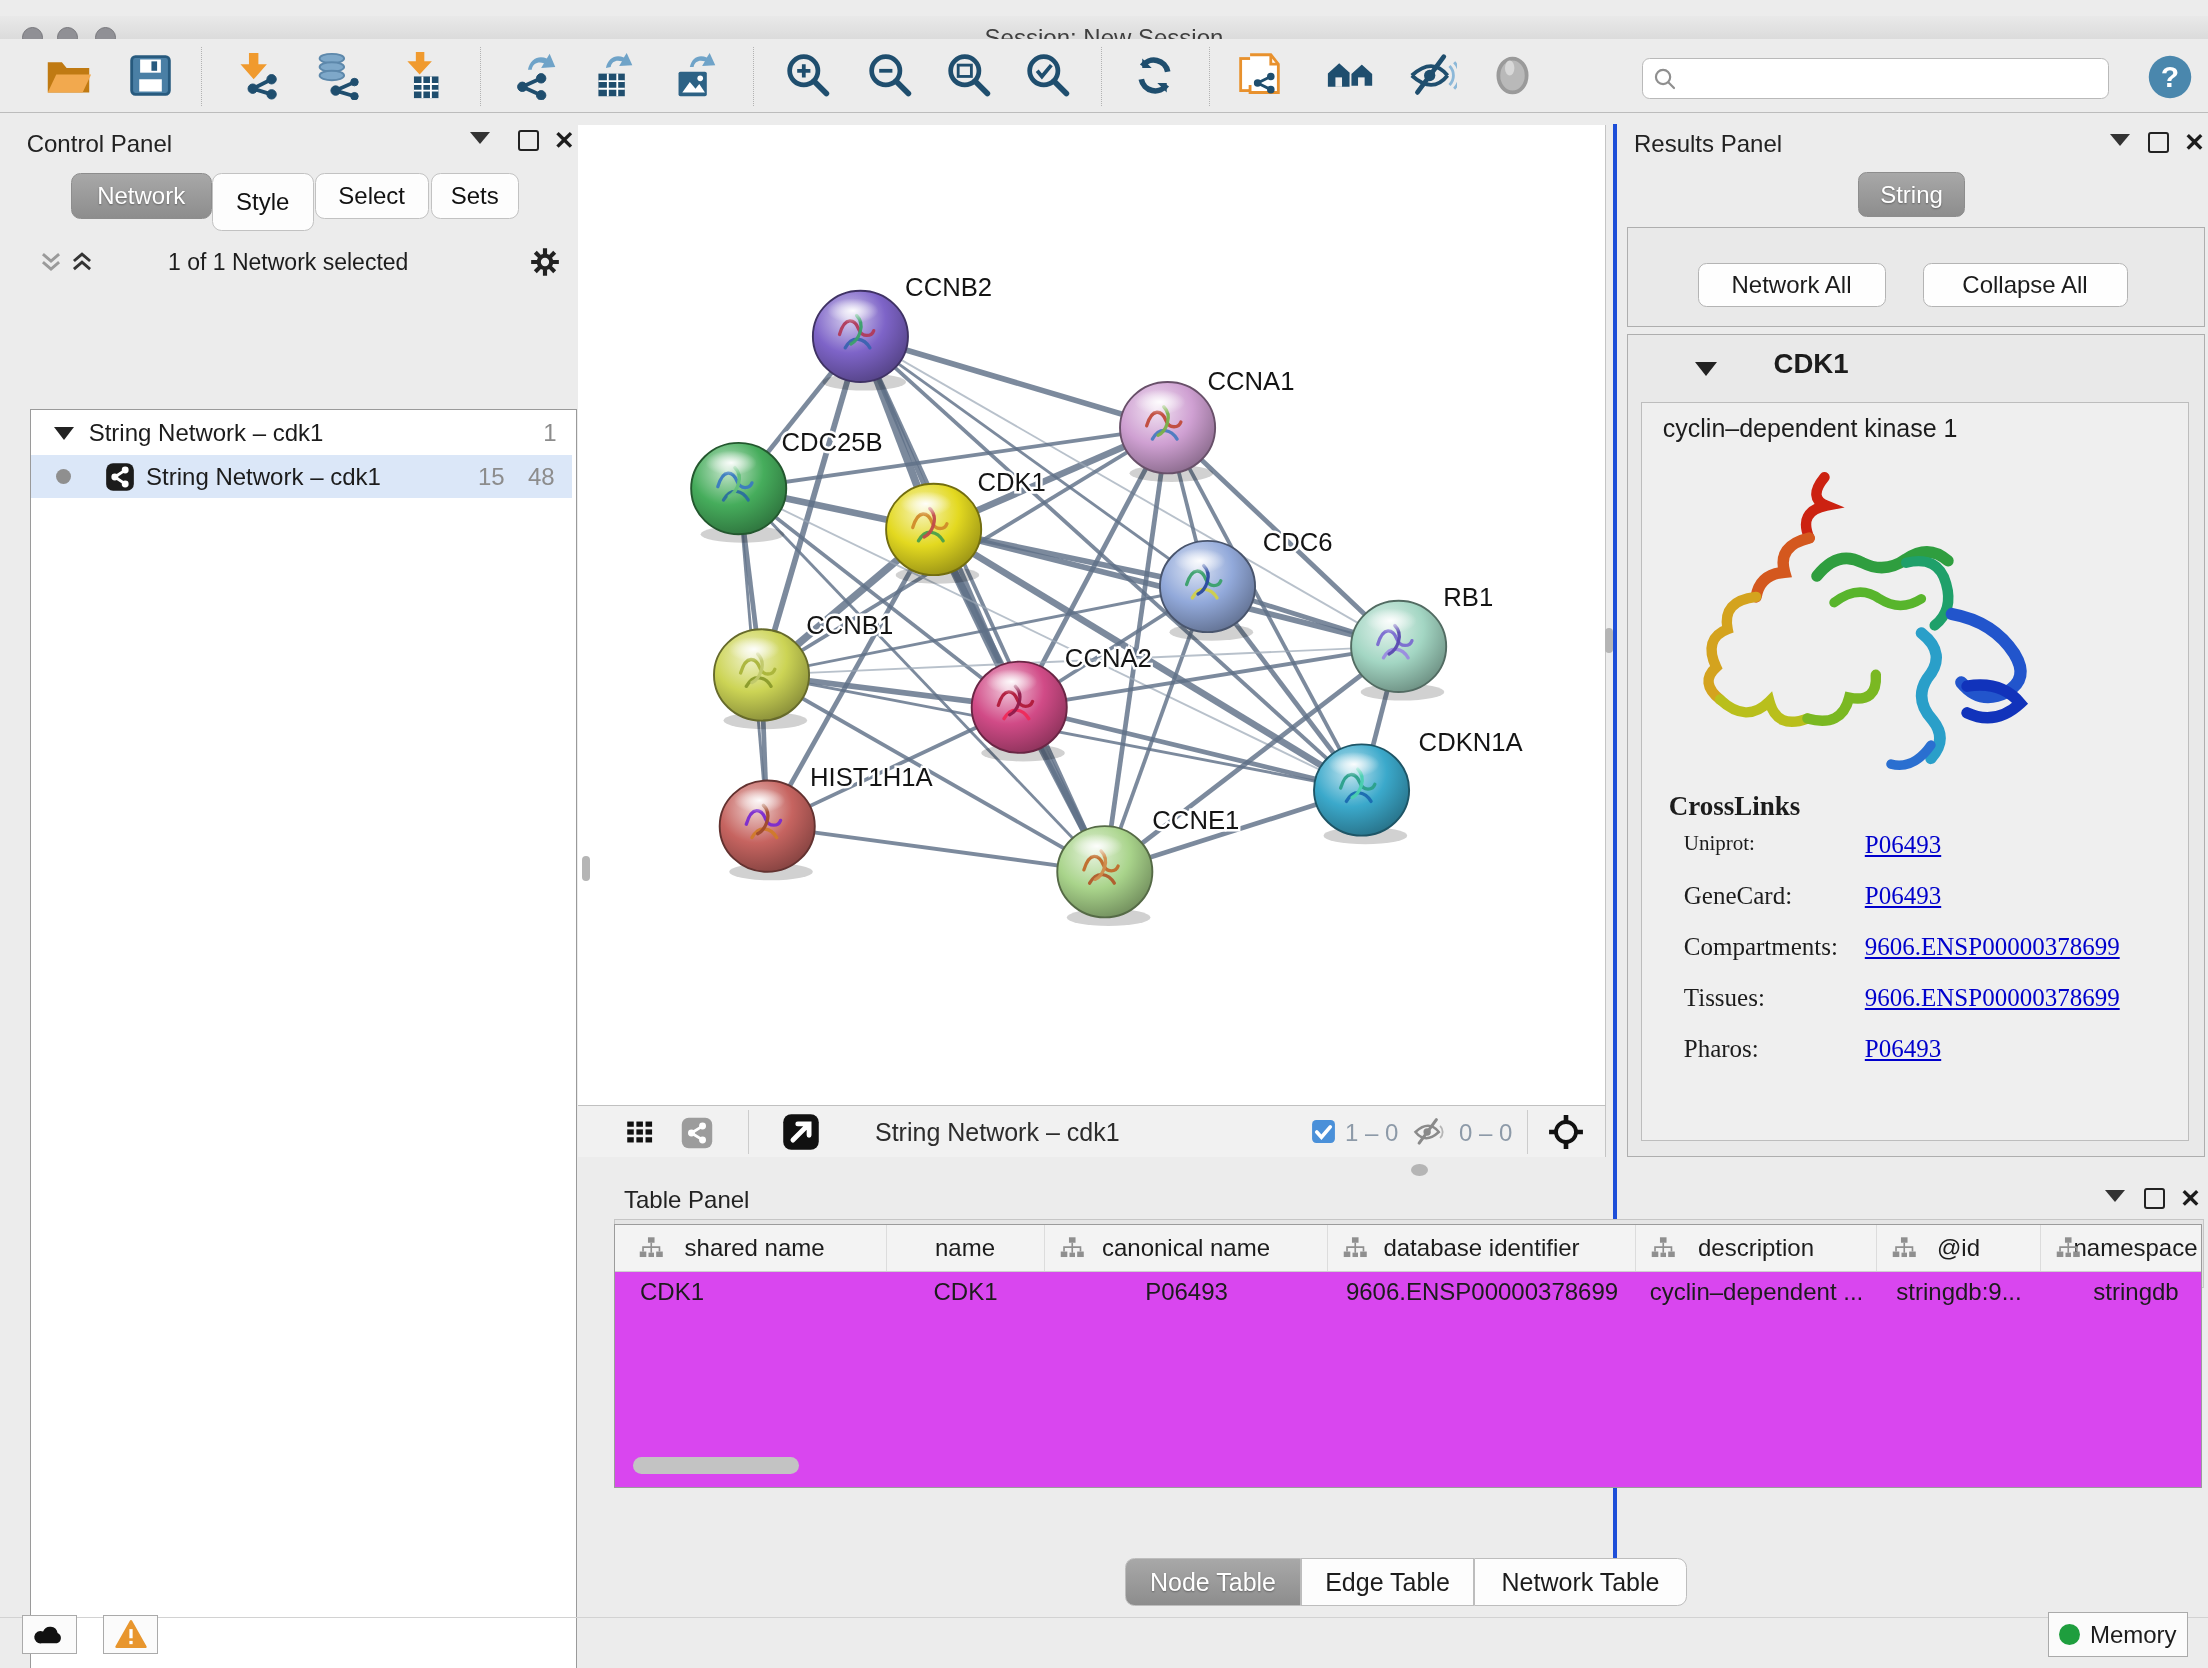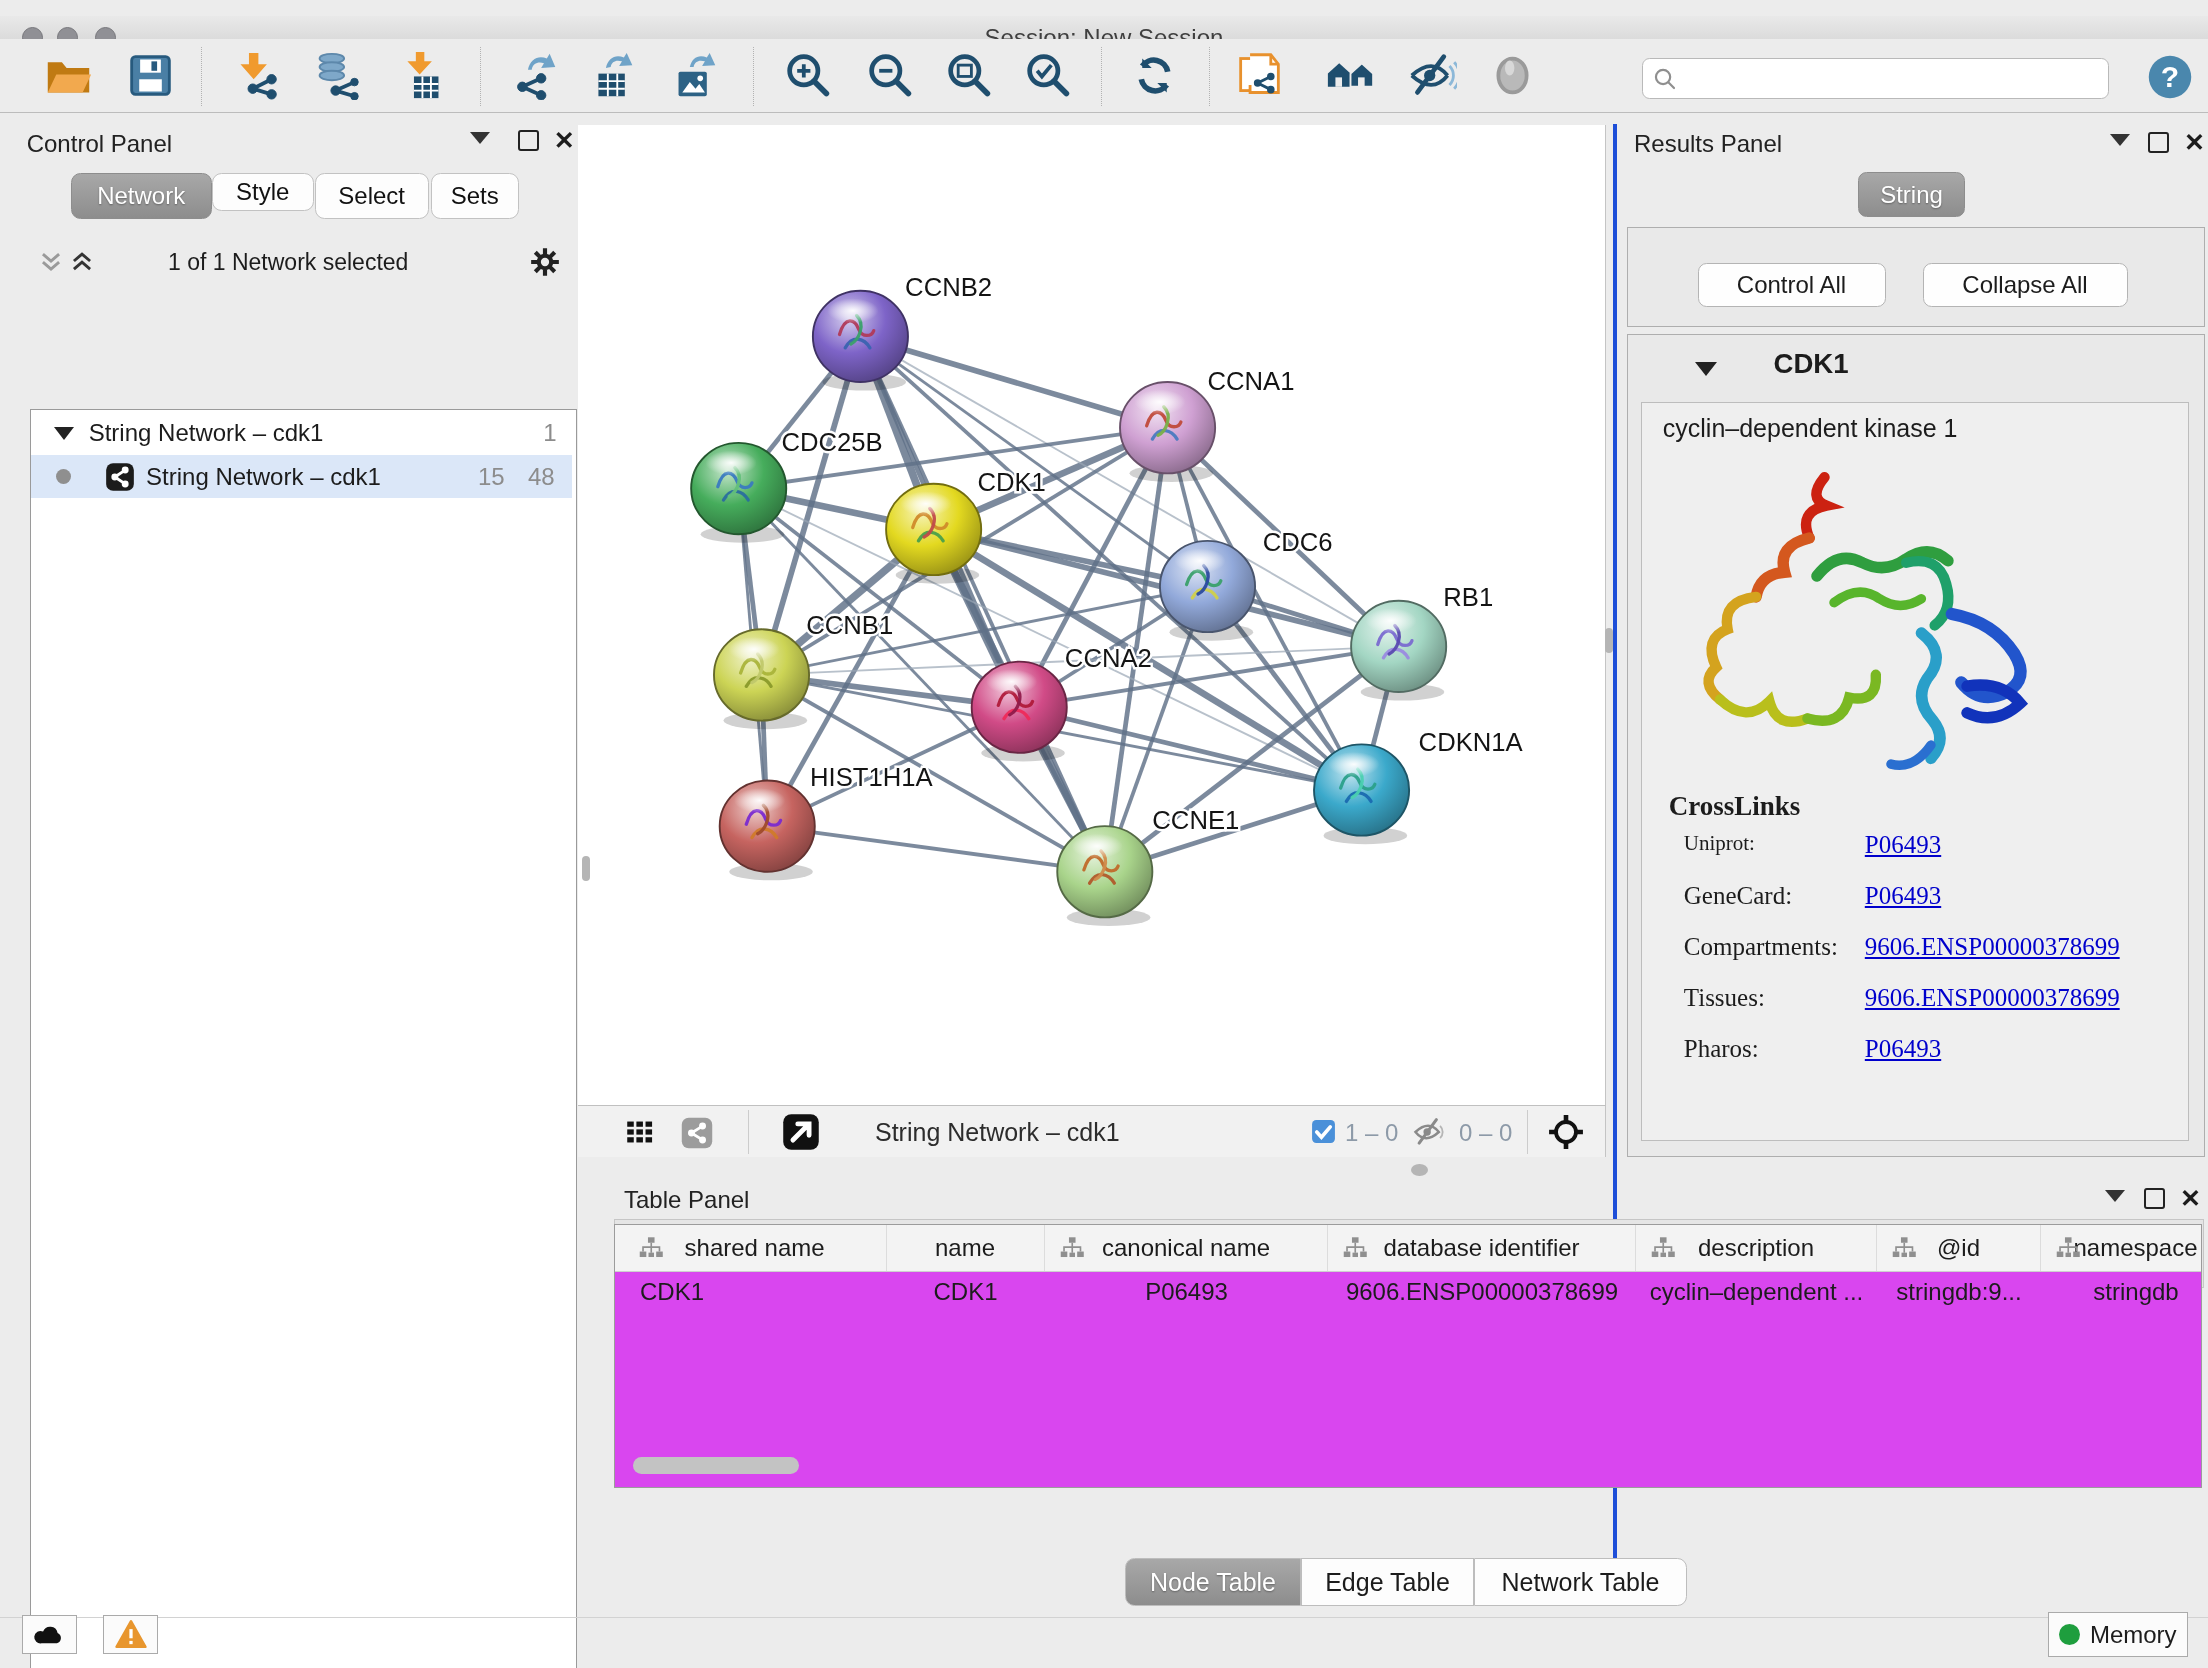--- a/index.html
+++ b/index.html
@@ -355,21 +355,21 @@
     </svg>
 </div>
 
 <div class="abs" style="left:5.7px;top:124px;width:565px;height:1467px">
   <div class="abs panel-title" style="left:21px;top:5.7px">Control Panel</div>
   <div class="abs" style="left:464px;top:7.6px;width:0;height:0;border-left:10.5px solid transparent;border-right:10.5px solid transparent;border-top:12.4px solid #333"></div>
   <div class="abs" style="left:512px;top:5.7px;width:17px;height:17px;border:2.9px solid #222;border-radius:2.9px"></div>
   <div class="abs" style="left:548px;top:1.9px;font-size:25px;font-weight:bold">✕</div>
   <div id="cp-tabs">
       <div class="abs tab sel" style="left: 65px; top: 49px; width: 141px; height: 46px; border-radius: 9.5px;">Network</div>
-      <div class="abs tab" style="left: 206px; top: 49px; width: 102px; height: 38px; border-radius: 9.5px;">Style</div>
+      <div class="abs tab" style="left: 206px; top: 49px; width: 102px; height: 58px; border-radius: 9.5px;">Style</div>
       <div class="abs tab" style="left: 309px; top: 49px; width: 114px; height: 46px; border-radius: 9.5px;">Select</div>
       <div class="abs tab" style="left: 425px; top: 49px; width: 88px; height: 46px; border-radius: 9.5px;">Sets</div>
     </div>
 
   <svg class="abs" style="left:30px;top:122px" width="30" height="30" viewBox="0 0 52 52">
       <use href="#sym-chev-dbl-down"></use>
     </svg>
   <svg class="abs" style="left:61px;top:122px" width="30" height="30" viewBox="0 0 52 52">
       <use href="#sym-chev-dbl-up"></use>
     </svg>
@@ -646,21 +646,21 @@
 </div>
 <div class="abs splitter-dot" style="left:1411px;top:1164px;width:17px;height:12.4px"></div>
 
 <div id="results" class="abs">
   <div class="abs panel-title" style="left:17px;top:5.7px">Results Panel</div>
   <div class="abs" style="left:493px;top:9.5px;width:0;height:0;border-left:10.5px solid transparent;border-right:10.5px solid transparent;border-top:12.4px solid #333"></div>
   <div class="abs" style="left:531px;top:7.6px;width:17px;height:17px;border:2.9px solid #222;border-radius:2.9px"></div>
   <div class="abs" style="left:567px;top:3.8px;font-size:25px;font-weight:bold">✕</div>
   <div class="abs tab sel" style="left:241px;top:48px;width:107px;height:45px;border-radius:8.6px">String</div>
   <div class="rp-box" style="top:103px;height:98px">
-    <div class="btn abs" style="left:70px;top:35px;width:188px;height:44px">Control All</div>
+    <div class="btn abs" style="left:70px;top:35px;width:188px;height:44px">Network All</div>
     <div class="btn abs" style="left:295px;top:35px;width:205px;height:44px">Collapse All</div>
   </div>
   <div class="rp-box" style="top:210px;height:821px">
     <div class="abs" style="left:67px;top:27px;width:0;height:0;border-left:11.4px solid transparent;border-right:11.4px solid transparent;border-top:14.3px solid #222"></div>
     <div class="abs" style="left:146px;top:13.3px;font-size:27.6px;font-weight:bold">CDK1</div>
     <div class="abs" style="left:13.3px;top:67px;width:546px;height:737px;background:#efefef;border:1px solid #bdbdbd">
       <div class="abs" style="left:21px;top:11.4px;font-size:25px">cyclin–dependent kinase 1</div>
 
       <svg class="abs" style="left:40px;top:57px" width="361" height="328" viewBox="0 0 380 345">
         <g fill="none" stroke-linecap="round">

